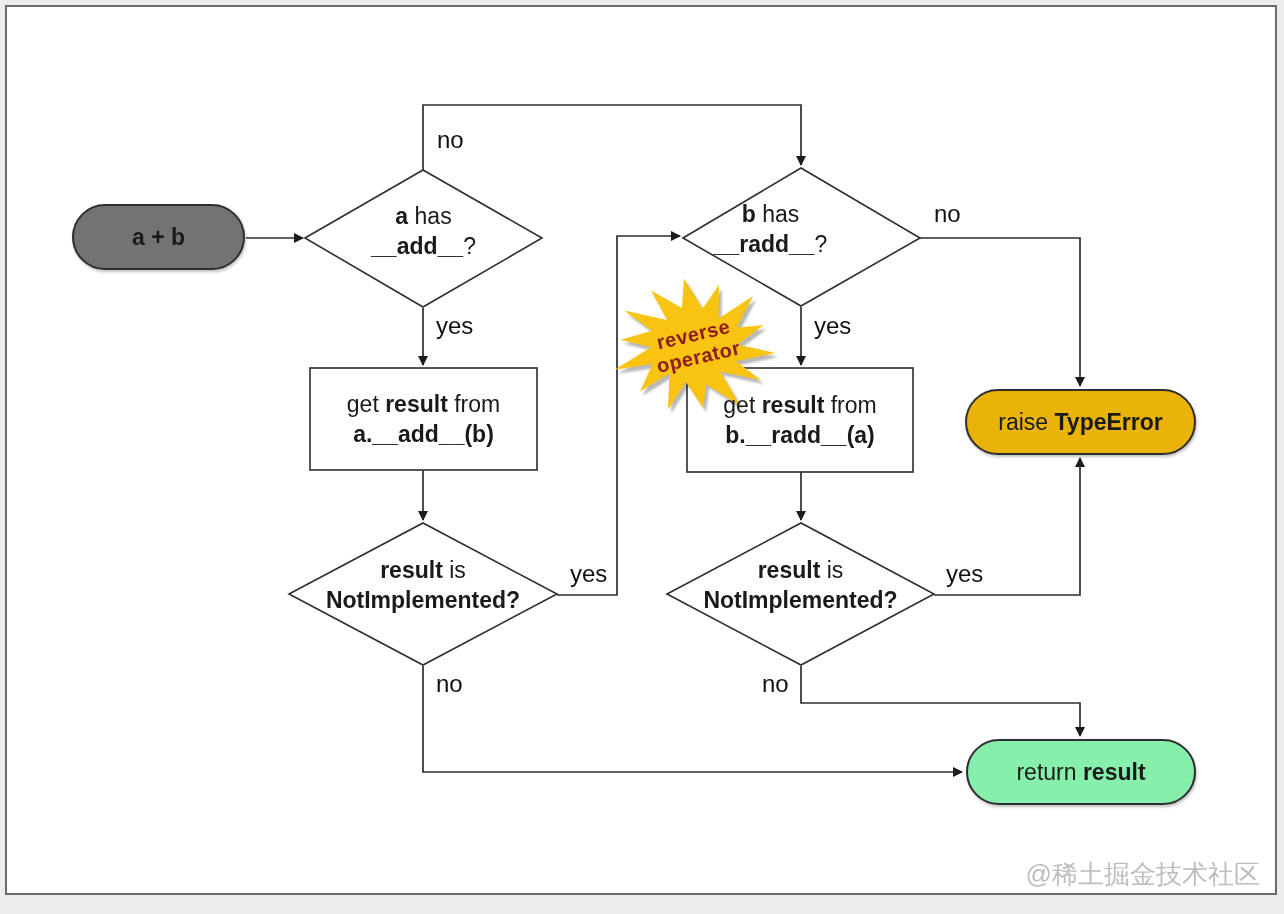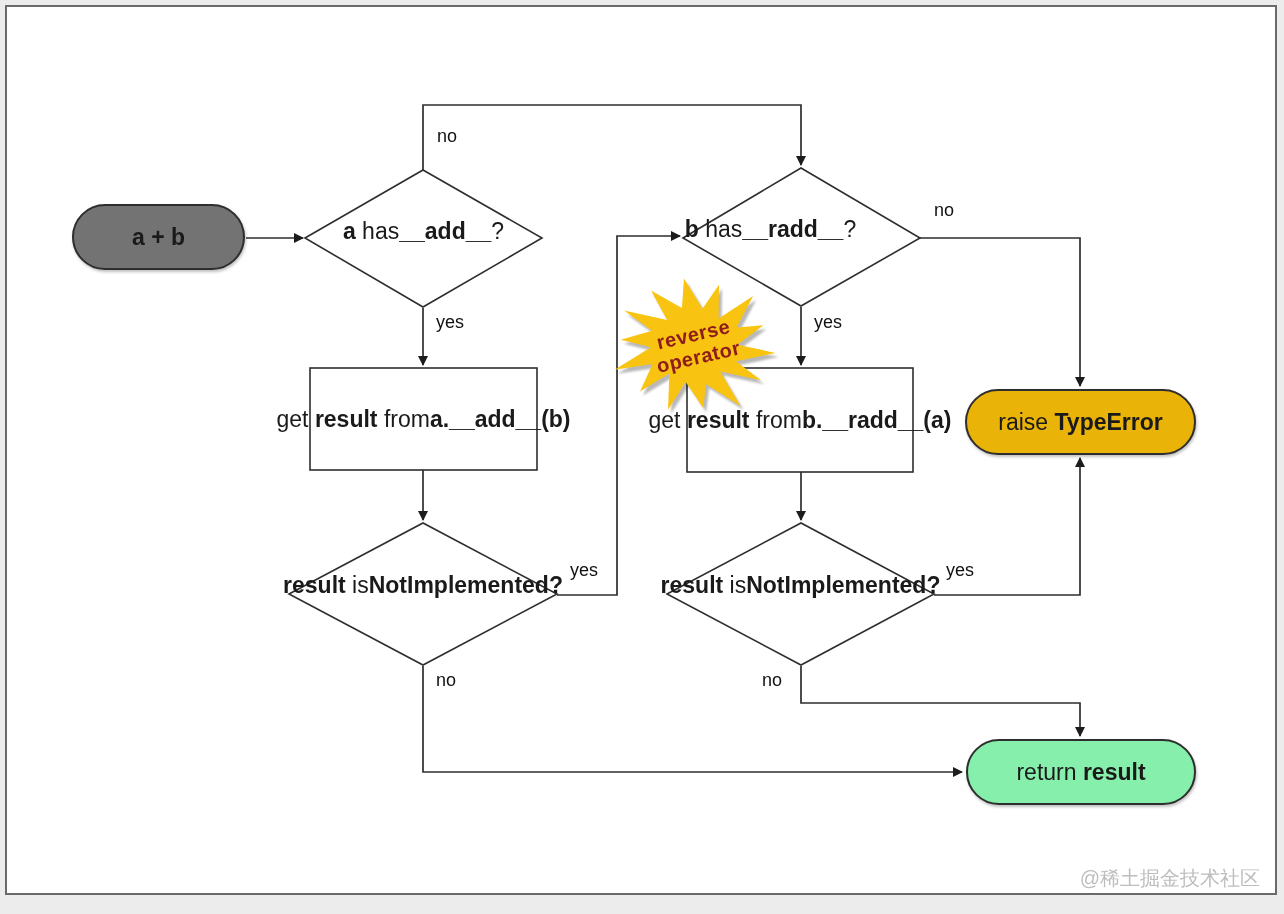--- a/index.html
+++ b/index.html
@@ -12,31 +12,31 @@
   #frame{
     position:absolute;left:5px;top:5px;width:1268px;height:886px;
     background:#ffffff;border:2px solid #6a6a6a;
   }
   svg#wires{position:absolute;left:0;top:0;width:1284px;height:914px;}
   .node{position:absolute;display:flex;align-items:center;justify-content:center;
     text-align:center;font-size:23px;line-height:29px;}
   .pill{border:2px solid #2e2e2e;border-radius:34px;box-shadow:1px 2px 3px rgba(0,0,0,0.25);}
   .b{font-weight:bold;}
   .label span{white-space:pre;}
-  .edge-label{position:absolute;font-size:18px;color:#111;}
-  .dtext{position:absolute;display:flex;flex-direction:row;align-items:center;
+  .edge-label{position:absolute;font-size:24px;color:#111;}
+  .dtext{position:absolute;display:flex;flex-direction:column;align-items:center;
     justify-content:center;text-align:center;font-size:23px;line-height:30px;}
   #callout-text{
     position:absolute;left:626px;top:306px;width:140px;height:80px;
     display:flex;flex-direction:column;align-items:center;justify-content:center;
     transform:rotate(-13deg);
     font-weight:bold;font-size:20px;line-height:23px;letter-spacing:0.5px;
   }
   #starburst{filter:drop-shadow(3px 4px 1px rgba(0,0,0,0.28));}
-  #watermark{position:absolute;right:24px;bottom:22px;font-size:20px;margin-left:24px;}
+  #watermark{position:absolute;right:24px;bottom:22px;font-size:26px;margin-left:24px;}
 </style>
 </head>
 <body>
 
 <div id="frame"></div>
 
 <svg id="wires" viewBox="0 0 1284 914">
   <defs>
     <marker id="arr" markerUnits="userSpaceOnUse" markerWidth="14" markerHeight="12" refX="9" refY="5" orient="auto">
       <path d="M0,0 L10,5 L0,10 z" fill="#1c1c1c"></path>

